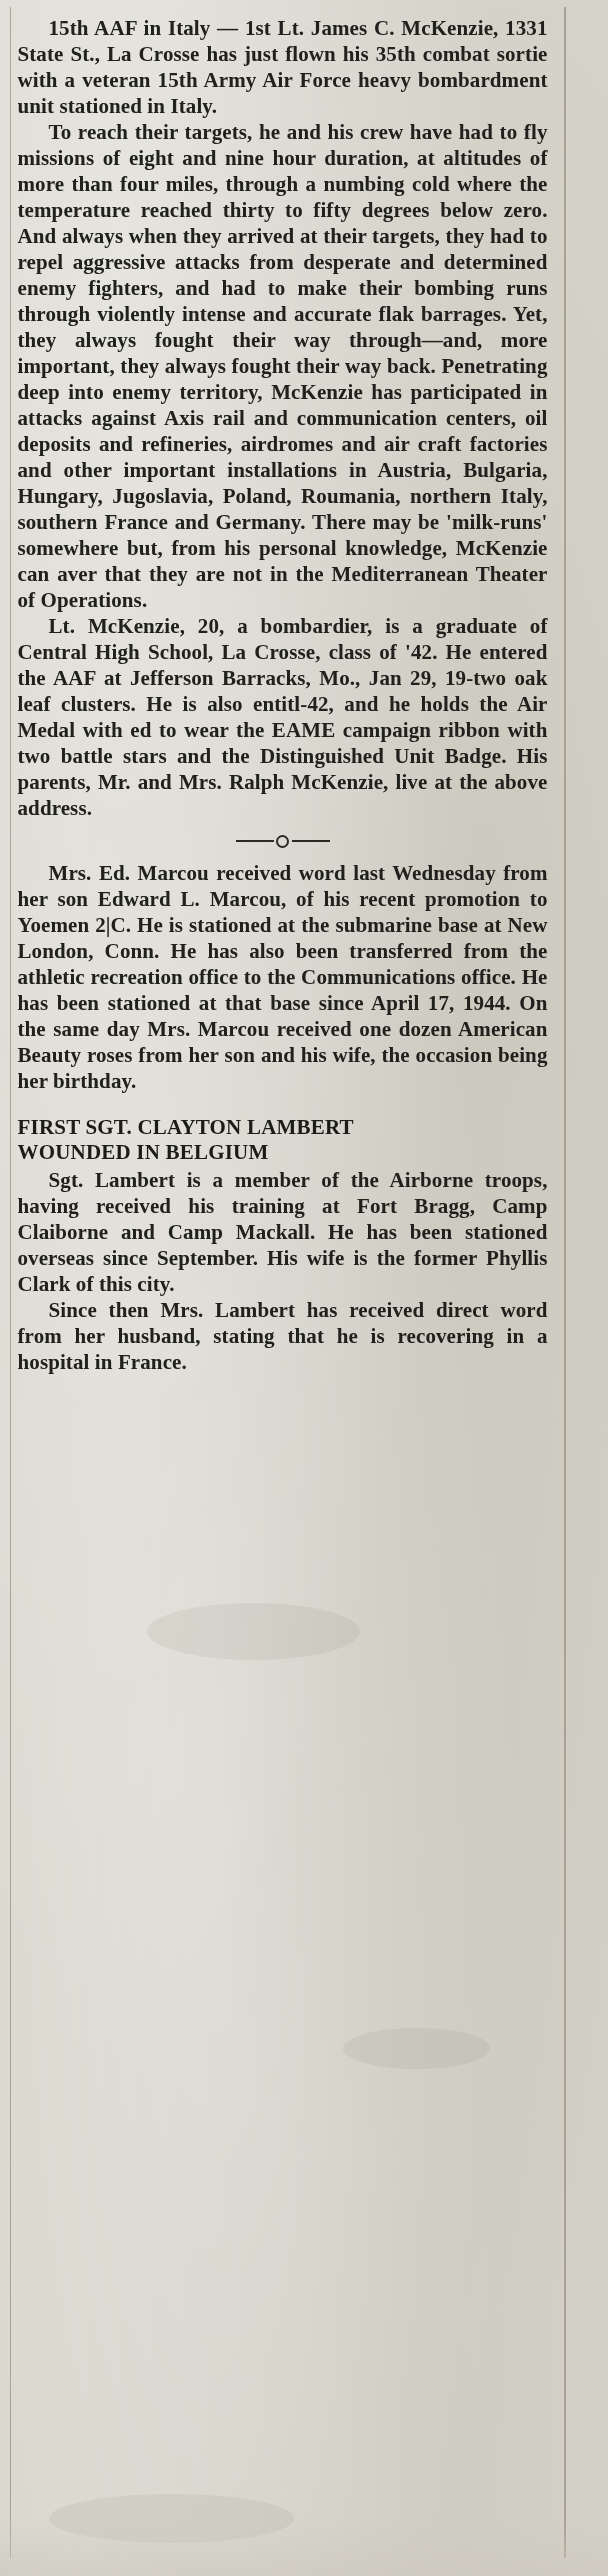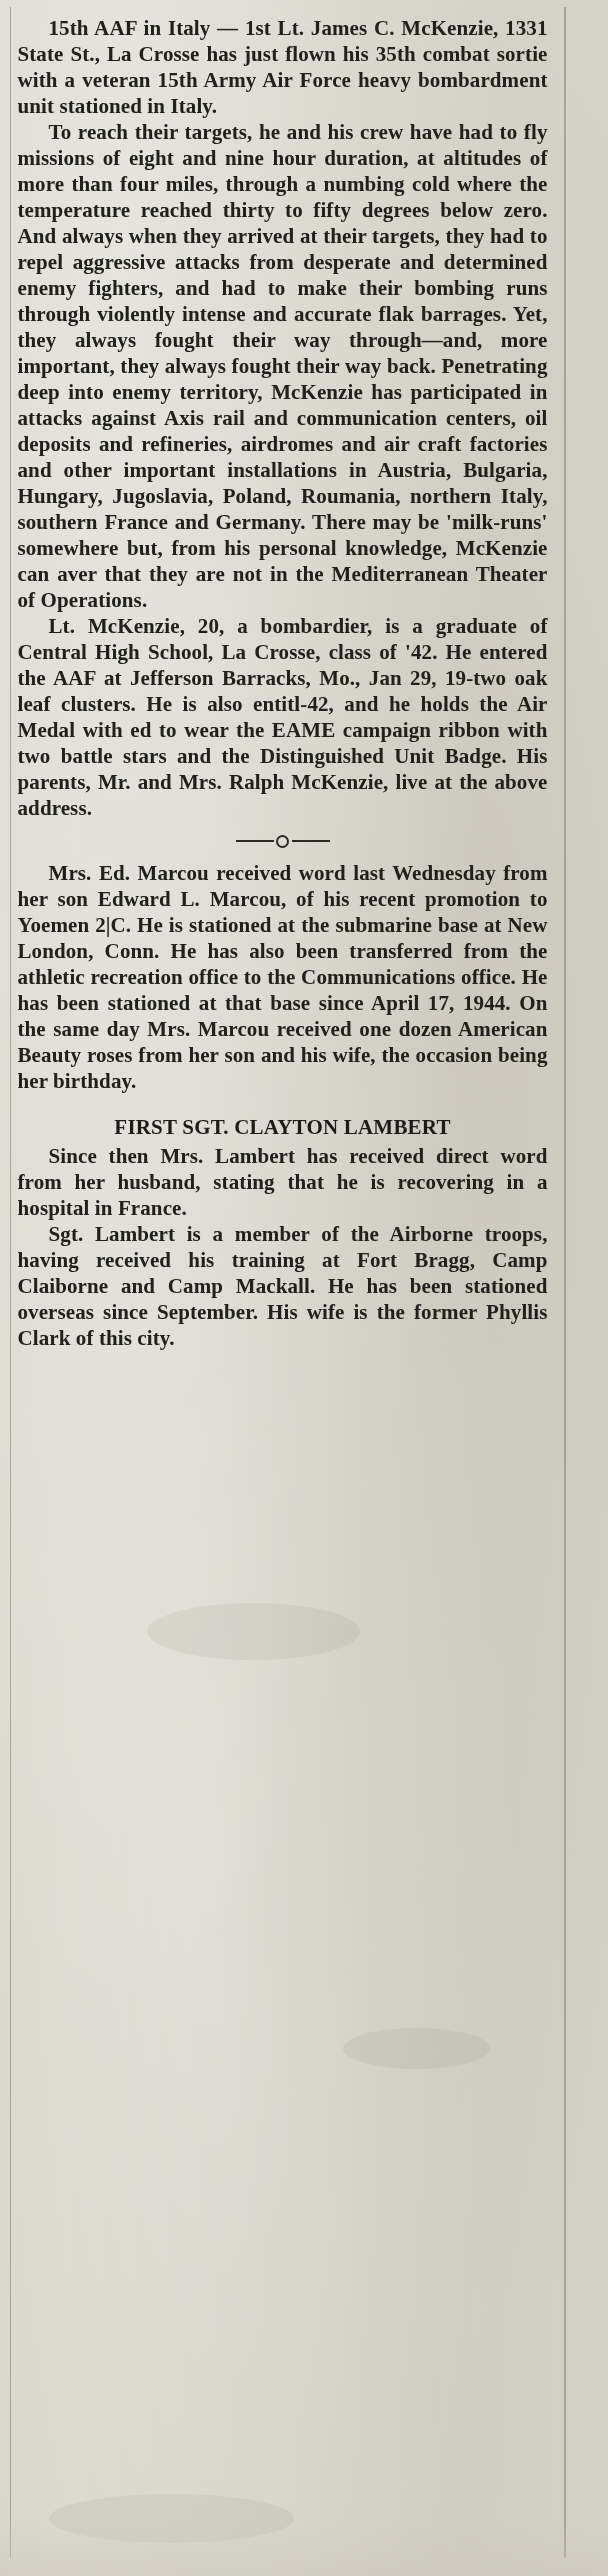--- a/index.html
+++ b/index.html
@@ -83,21 +83,21 @@
     vertical-align: middle;
     margin: 0 2.5px;
   }
   h2.headline {
     font-family: "Liberation Serif", serif;
     font-size: 21px;
     line-height: 24.5px;
     font-weight: bold;
     color: #1b1b17;
     margin: 13px 0 3.3px 0;
-    text-align: center;
+    text-align: left;
     letter-spacing: 0.2px;
   }
   h2.headline .l2 { display: block; }
   .gap-sm { height: 8.2px; }
   .smudge {
     position: absolute;
     border-radius: 50%;
     background: rgba(120,115,100,0.10);
     pointer-events: none;
   }
@@ -138,22 +138,23 @@
 
     <div>
       <p class="body">Mrs. Ed. Marcou received word last Wednesday from her son Edward L. Marcou, of his recent promotion to Yoemen 2|C. He is stationed at the submarine base at New London, Conn. He has also been transferred from the athletic recreation office to the Communications office. He has been stationed at that base since April 17, 1944. On the same day Mrs. Marcou received one dozen American Beauty roses from her son and his wife, the occasion being her birthday.</p>
     </div>
 
     <div class="gap-sm"></div>
 
     <div>
       <h2 class="headline">
         <span>FIRST SGT. CLAYTON LAMBERT</span>
+        <span class="l2">WOUNDED IN BELGIUM</span>
       </h2>
+      <p class="body">Sgt. Lambert is a member of the Airborne troops, having received his training at Fort Bragg, Camp Claiborne and Camp Mackall. He has been stationed overseas since September. His wife is the former Phyllis Clark of this city.</p>
       <p class="body">Since then Mrs. Lambert has received direct word from her husband, stating that he is recovering in a hospital in France.</p>
-      <p class="body">Sgt. Lambert is a member of the Airborne troops, having received his training at Fort Bragg, Camp Claiborne and Camp Mackall. He has been stationed overseas since September. His wife is the former Phyllis Clark of this city.</p>
     </div>
 
   </div>
 
   <div class="bottom-fade"></div>
 </div>
 
 
 </body></html>

